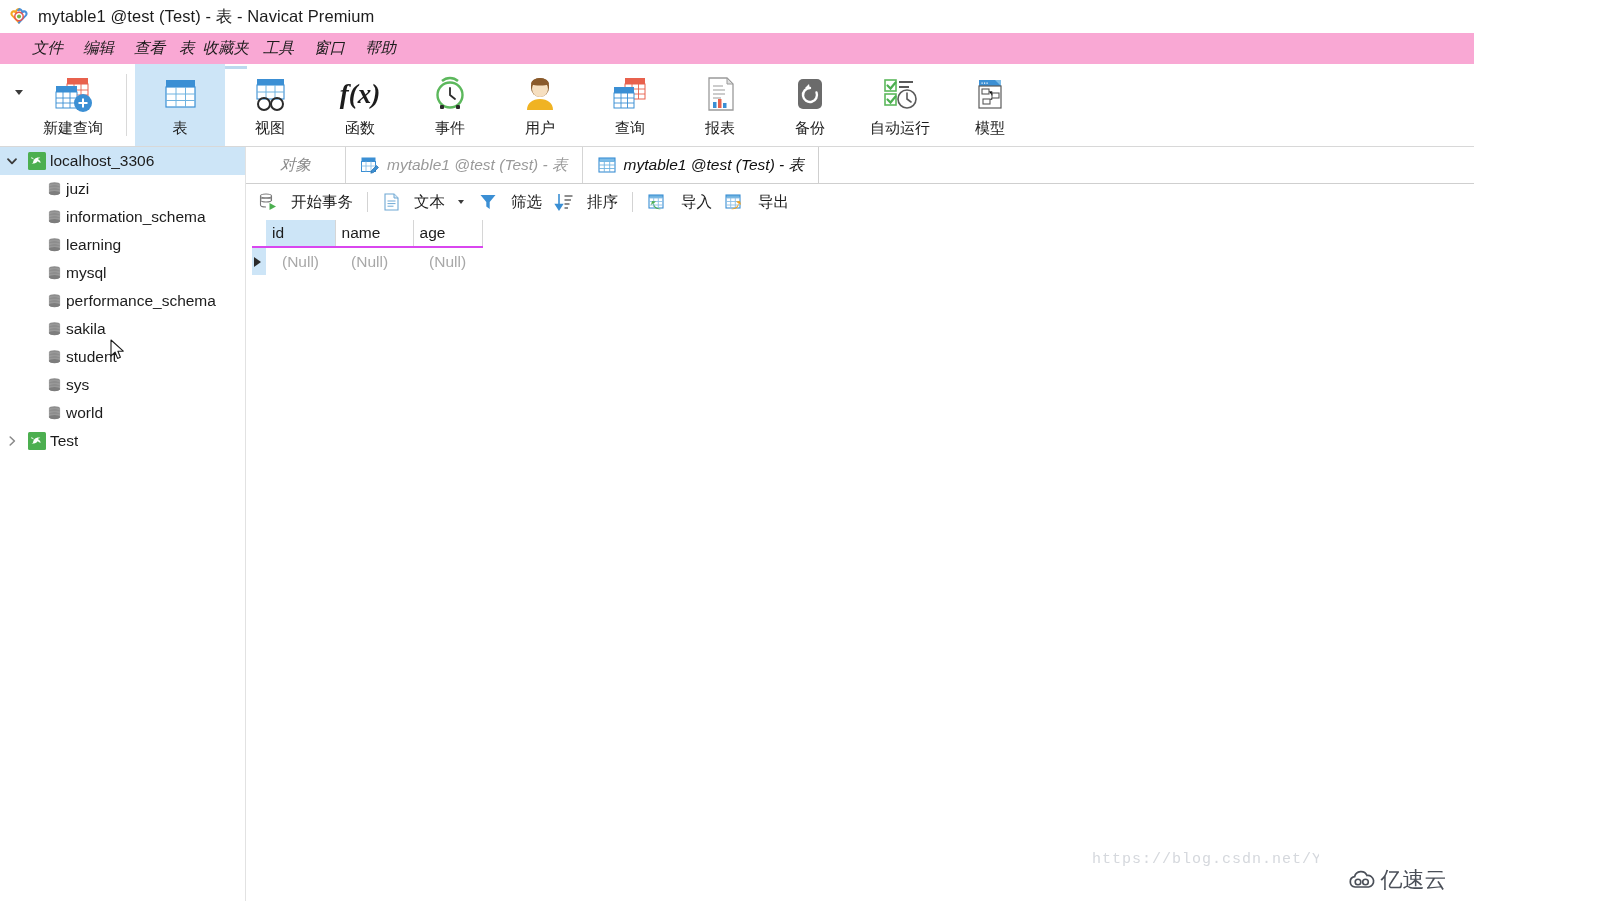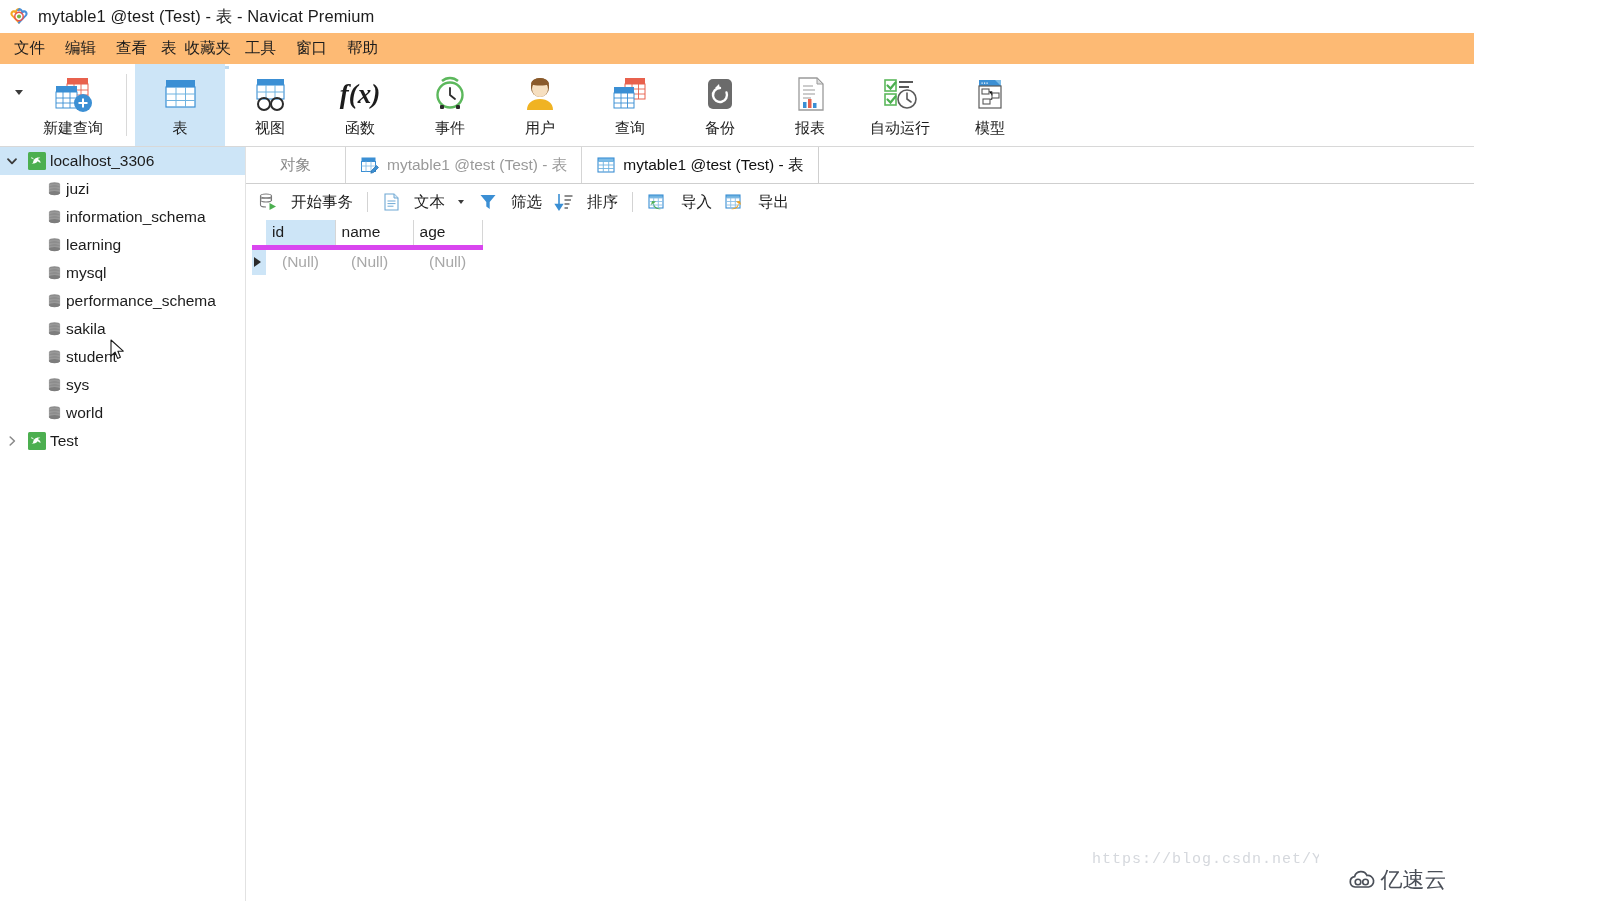--- a/index.html
+++ b/index.html
@@ -44,22 +44,23 @@
     color: #1c1c1c;
     letter-spacing: 0.1px;
     white-space: nowrap;
   }
 
   
   .menubar {
     height: 31px;
     display: flex;
     align-items: center;
-    padding-left: 4px;
-    background: #fdba74;
+    padding-left: 22px;
+    background: #f9a8d4;
+    font-style: italic;
   }
   .menu-item {
     font-size: 15.5px;
     color: #1c1c1c;
     padding: 3px 10px;
     white-space: nowrap;
     cursor: default;
     position: relative;
   }
   .menu-item.compact { padding: 3px 4px; }
@@ -200,20 +201,21 @@
   }
   .tab {
     display: flex;
     align-items: center;
     padding: 8px 14px;
     font-size: 15.5px;
     white-space: nowrap;
     cursor: default;
     border-right: 1px solid #d5d5d5;
     box-sizing: border-box;
+    font-style: italic;
   }
   .tab .tab-ico { margin-right: 7px; display: flex; align-items: center; }
   .tab.objects { color: #8a8a8a; justify-content: center; min-width: 100px; }
   .tab.inactive { color: #9a9a9a; }
   .tab.active { color: #111111; background: #ffffff; border-right: 1px solid #cfcfcf; }
   .tabbar-filler { flex: 1 1 auto; background: #ffffff; }
 
   
   .gridtoolbar {
     height: 36px;
@@ -262,21 +264,21 @@
   }
   table.datagrid th {
     height: 27px;
     font-weight: normal;
     font-size: 15.5px;
     color: #1c1c1c;
     text-align: left;
     padding: 0 6px;
     background: #ffffff;
     border-right: 1px solid #d6d6d6;
-    border-bottom: 5px solid #d946ef;
+    border-bottom: 2px solid #d946ef;
     box-sizing: border-box;
   }
   table.datagrid th.sel { background: #cde5f7; }
   table.datagrid td {
     height: 28px;
     font-size: 15.5px;
     color: #a8a8a8;
     padding: 0 16px;
     background: #ffffff;
     box-sizing: border-box;
@@ -452,40 +454,40 @@
           <rect x="7" y="21" width="20" height="15" fill="#ffffff" stroke="#3b8fd4" stroke-width="1"></rect>
           <path d="M14 21v15M20.5 21v15M7 26h20M7 31h20" stroke="#3b8fd4" stroke-width="0.9"></path>
         </svg>
       </div>
       <div class="tb-label">查询</div>
     </div>
 
     <div class="tb-btn">
       <div class="tb-icon">
         <svg width="46" height="44" viewBox="0 0 46 44">
-          <rect x="11" y="7" width="24" height="30" rx="5" fill="#6b6b6b"></rect>
-          <path d="M23 16 a7 7 0 1 0 6.5 4.4" stroke="#ffffff" stroke-width="2.4" fill="none" stroke-linecap="round"></path>
-          <path d="M22 12 l1 5 -5 -1z" fill="#ffffff"></path>
-        </svg>
-      </div>
-      <div class="tb-label">备份</div>
-    </div>
-
-    <div class="tb-btn">
-      <div class="tb-icon">
-        <svg width="46" height="44" viewBox="0 0 46 44">
           <path d="M12 6 h18 l6 6 v26 h-24z" fill="#ffffff" stroke="#9a9a9a" stroke-width="1.3"></path>
           <path d="M30 6 v6 h6z" fill="#dfdfdf" stroke="#9a9a9a" stroke-width="1"></path>
           <path d="M16 14h10M16 18h12M16 22h12M16 26h8" stroke="#9a9a9a" stroke-width="1.2"></path>
           <rect x="16" y="30" width="3.5" height="6" fill="#3b8fd4"></rect>
           <rect x="21" y="27" width="3.5" height="9" fill="#e8614d"></rect>
           <rect x="26" y="31" width="3.5" height="5" fill="#3b8fd4"></rect>
         </svg>
       </div>
       <div class="tb-label">报表</div>
+    </div>
+
+    <div class="tb-btn">
+      <div class="tb-icon">
+        <svg width="46" height="44" viewBox="0 0 46 44">
+          <rect x="11" y="7" width="24" height="30" rx="5" fill="#6b6b6b"></rect>
+          <path d="M23 16 a7 7 0 1 0 6.5 4.4" stroke="#ffffff" stroke-width="2.4" fill="none" stroke-linecap="round"></path>
+          <path d="M22 12 l1 5 -5 -1z" fill="#ffffff"></path>
+        </svg>
+      </div>
+      <div class="tb-label">备份</div>
     </div>
 
     <div class="tb-btn">
       <div class="tb-icon">
         <svg width="46" height="44" viewBox="0 0 46 44">
           <rect x="8" y="8" width="11" height="11" fill="#ffffff" stroke="#5cb85c" stroke-width="1.6"></rect>
           <path d="M10.5 13.5 l3 3 5-6" stroke="#4caf50" stroke-width="2.2" fill="none" stroke-linecap="round"></path>
           <rect x="8" y="22" width="11" height="11" fill="#ffffff" stroke="#5cb85c" stroke-width="1.6"></rect>
           <path d="M10.5 27.5 l3 3 5-6" stroke="#4caf50" stroke-width="2.2" fill="none" stroke-linecap="round"></path>
           <path d="M22 10h14M22 15h10" stroke="#5a5a5a" stroke-width="2.2"></path>

